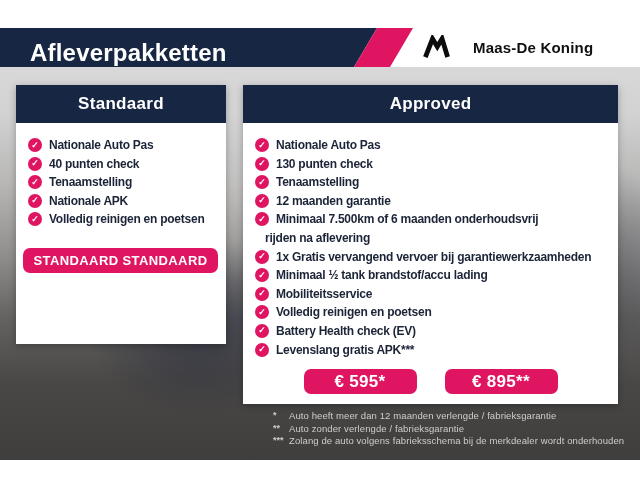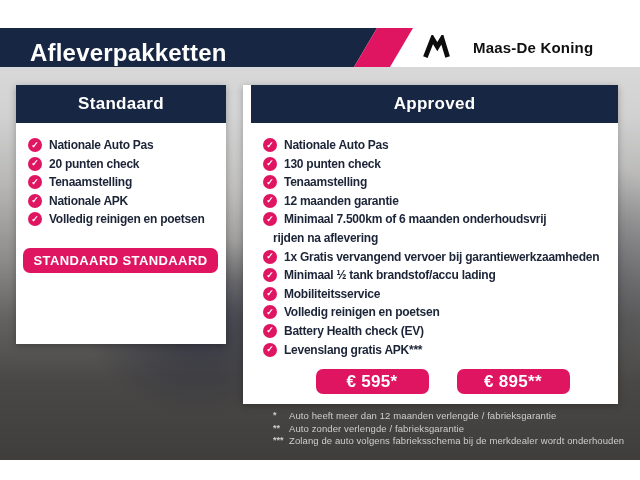--- a/index.html
+++ b/index.html
@@ -44,21 +44,21 @@
     display:flex;align-items:center;gap:23px;
   }
   .brand svg{display:block;}
   .brand-name{font-size:15px;font-weight:700;color:#101010;letter-spacing:.2px;}
 
   
   .panel{
     position:absolute;background:#fff;box-shadow:0 2px 7px rgba(0,0,0,.28);
   }
   .panel-standard{left:16px;top:85px;width:210px;height:259px;}
-  .panel-approved{left:243px;top:85px;width:375px;height:319px;padding-left:8px;}
+  .panel-approved{left:243px;top:85px;width:375px;height:319px;}
   .panel-header{
     height:38px;background:var(--navy);color:#fff;
     display:flex;align-items:center;justify-content:center;
     font-size:17px;font-weight:700;letter-spacing:.3px;
   }
   .checklist{padding:15px 6px 0 12px;}
   .li{display:flex;align-items:center;gap:7px;min-height:14px;margin-bottom:4.6px;}
   .li.cont{margin-left:10px;}
   .check{
     flex:0 0 14px;width:14px;height:14px;border-radius:50%;
@@ -69,21 +69,21 @@
     font-size:12px;font-weight:700;color:var(--text-dark);
     letter-spacing:-.25px;white-space:nowrap;
   }
   .badge{
     position:absolute;left:7px;top:163px;width:195px;height:25px;
     background:var(--pink);border:none;border-radius:7px;color:#fff;
     font-family:inherit;font-size:13px;font-weight:700;letter-spacing:.4px;
     display:flex;align-items:center;justify-content:center;cursor:pointer;
   }
   .price-row{
-    position:absolute;left:12px;top:284px;width:100%;
+    position:absolute;left:0;top:284px;width:100%;
     display:flex;justify-content:center;gap:28px;
   }
   .price-btn{
     width:113px;height:25px;background:var(--pink);border:none;border-radius:7px;
     color:#fff;font-family:inherit;font-size:17px;font-weight:700;letter-spacing:.3px;
     display:flex;align-items:center;justify-content:center;cursor:pointer;
   }
 
   
   .footnotes{position:absolute;left:273px;top:410px;width:360px;}
@@ -113,21 +113,21 @@
 
   <div class="panel panel-standard">
     <div class="panel-header">Standaard</div>
     <div class="checklist" id="standard-list">
         <div class="li">
           <span class="check">✓</span>
           <span class="li-text">Nationale Auto Pas</span>
         </div>
         <div class="li">
           <span class="check">✓</span>
-          <span class="li-text">20 punten check</span>
+          <span class="li-text">40 punten check</span>
         </div>
         <div class="li">
           <span class="check">✓</span>
           <span class="li-text">Tenaamstelling</span>
         </div>
         <div class="li">
           <span class="check">✓</span>
           <span class="li-text">Nationale APK</span>
         </div>
         <div class="li">

